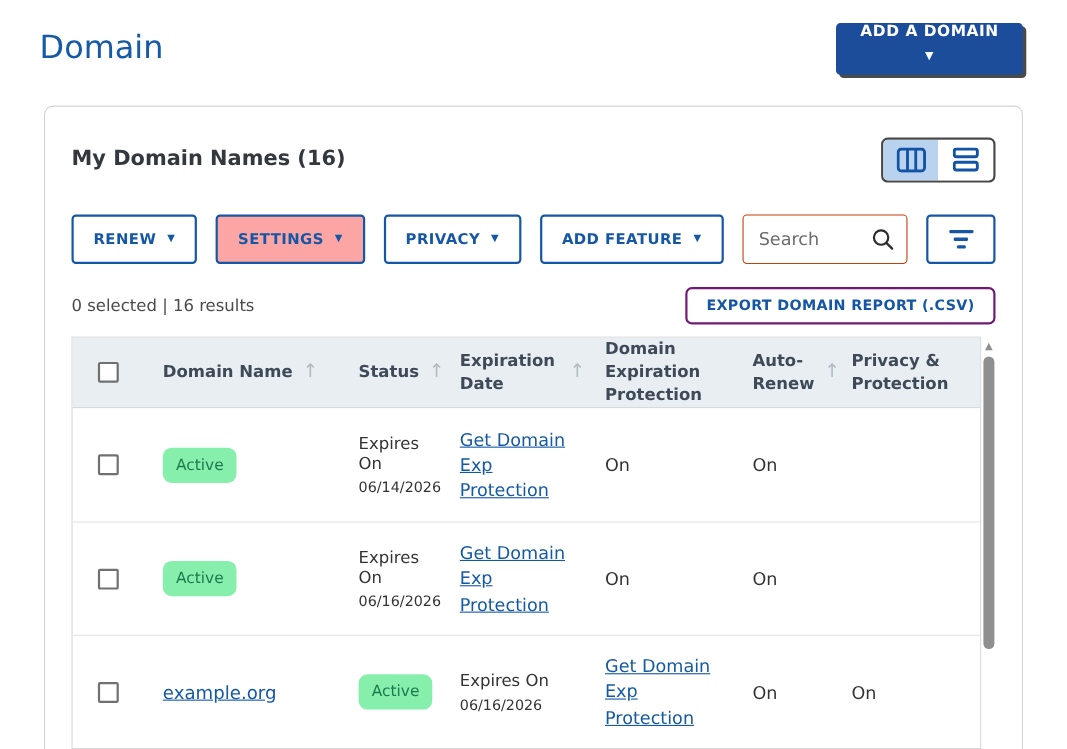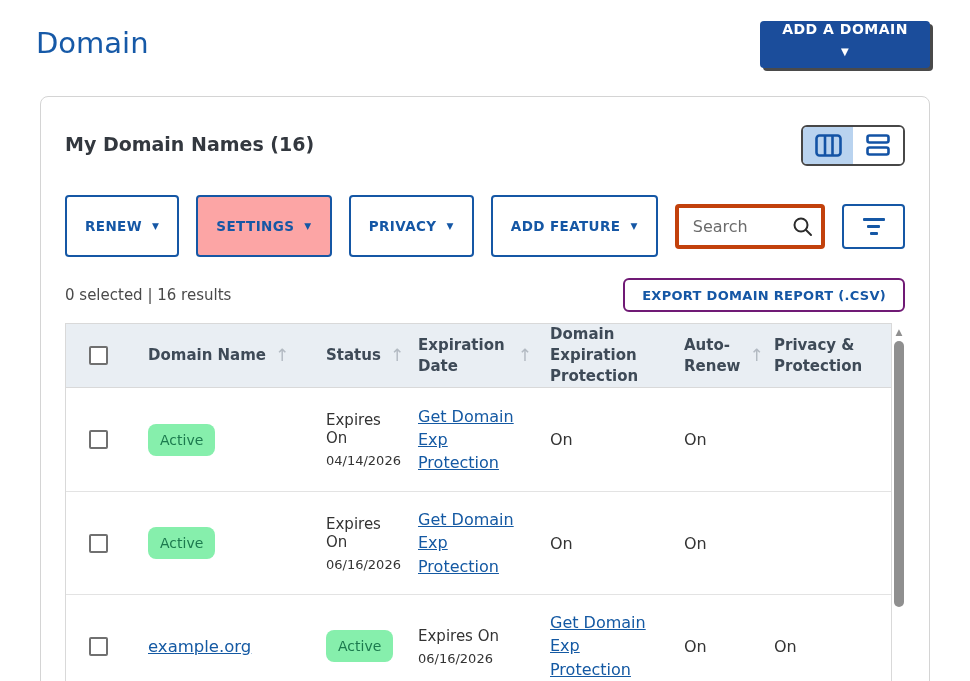--- a/index.html
+++ b/index.html
@@ -29,29 +29,29 @@
   .view-toggle {
     position: absolute; right: 0; top: 4px; display: flex; height: 41px; width: 104px;
     border: 2px solid #474747; border-radius: 6px; overflow: hidden; background: #fff;
   }
   .view-toggle .seg { flex: 1; display: flex; align-items: center; justify-content: center; background: #fff; border: none; cursor: pointer; padding: 0; }
   .view-toggle .seg.selected { background: #b9d3ef; }
 
   
   .toolbar { display: flex; gap: 17px; align-items: center; margin-top: 4px; }
   .outline-btn {
-    height: 62px; padding: 0 18px; background: #fff; border: 2px solid #1557a5; border-radius: 4px;
+    height: 45px; padding: 0 18px; background: #fff; border: 2px solid #1557a5; border-radius: 4px;
     color: #1557a5; font-family: inherit; font-size: 13.5px; font-weight: bold; letter-spacing: 0.4px;
     display: flex; align-items: center; gap: 10px; cursor: pointer; white-space: nowrap;
   }
   .outline-btn.gray-bg { background: #fca5a5; }
   .outline-btn .caret { font-size: 9px; line-height: 1; }
   .search-box { position: relative; flex: 1; }
   .search-input {
-    width: 100%; height: 45px; border: 4px solid #c2410c; border-radius: 4px;
+    width: 100%; height: 45px; border: 1px solid #c2410c; border-radius: 4px;
     padding: 0 42px 0 14px; font-family: inherit; font-size: 16px; color: #333;
   }
   .search-input::placeholder { color: #6b6b6b; opacity: 1; }
   .search-icon { position: absolute; right: 12px; top: 12px; width: 21px; height: 21px; }
   .filter-btn {
     width: 63px; height: 45px; flex: none; background: #fff; border: 2px solid #1557a5; border-radius: 4px;
     display: flex; flex-direction: column; align-items: center; justify-content: center; gap: 4px; cursor: pointer;
   }
   .filter-btn i { display: block; background: #1557a5; height: 3px; border-radius: 1px; }
   .filter-btn i:nth-child(1) { width: 22px; }
@@ -205,21 +205,21 @@
         <div class="tbody">
   <div class="tr">
     <div class="checkbox-cell">
       <span class="checkbox"></span>
     </div>
     <div class="cell">
       <span class="badge">Active</span>
     </div>
     <div class="cell">
       <div class="expires-label">Expires On</div>
-      <div class="expires-date">04/14/2026</div>
+      <div class="expires-date">06/14/2026</div>
     </div>
     <div class="cell">
       <a href="#" class="link protection-link">Get Domain Exp Protection</a>
     </div>
     <div class="cell">
       <span class="on-val">On</span>
     </div>
     <div class="cell">
       <span class="on-val">On</span>
     </div>

